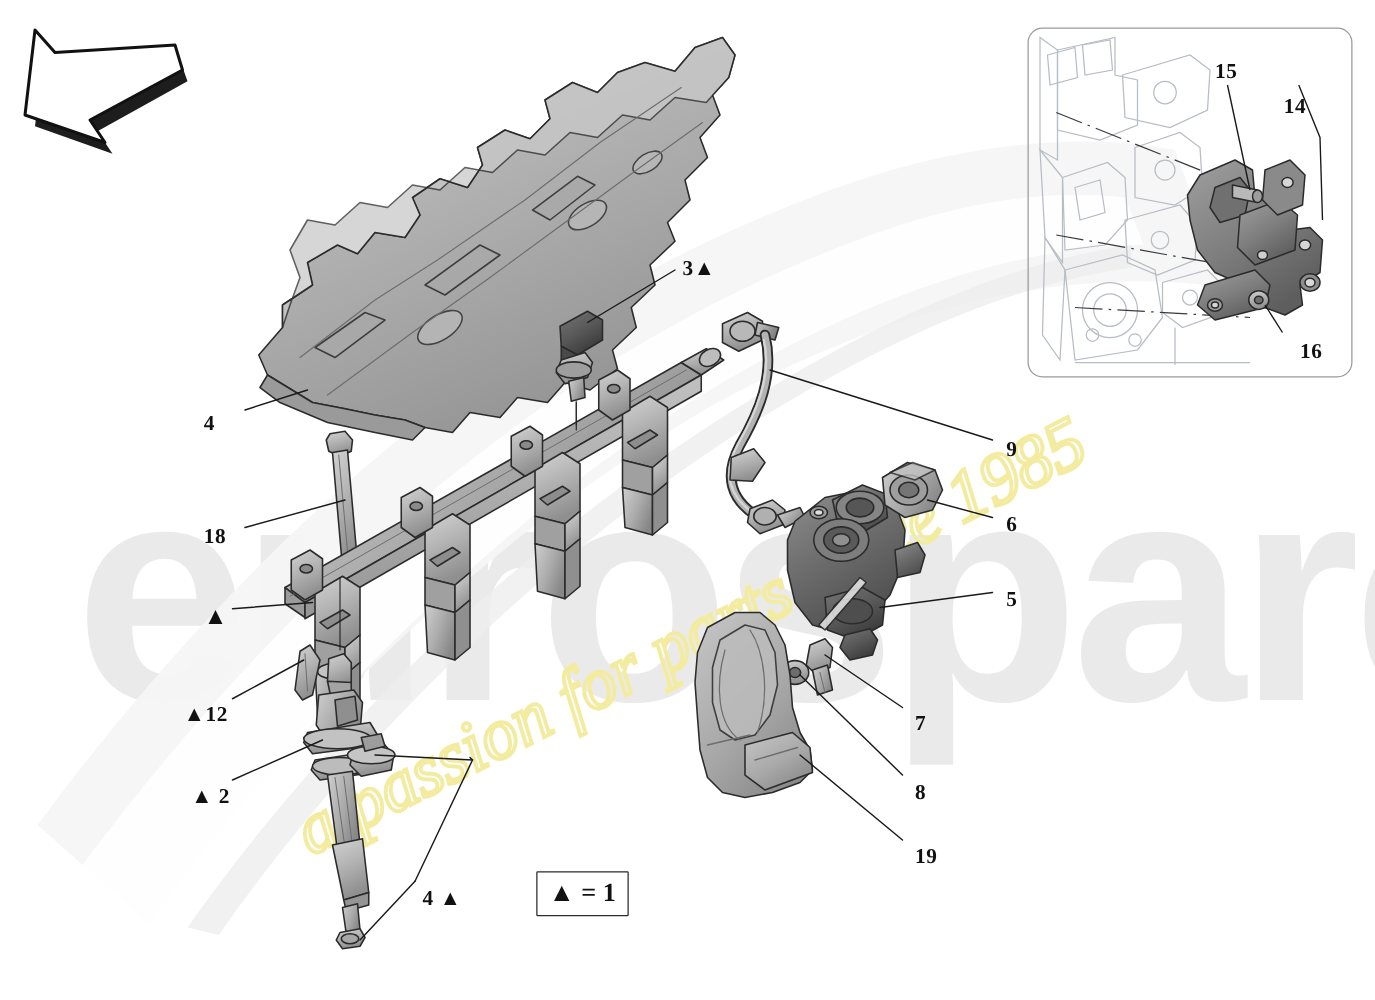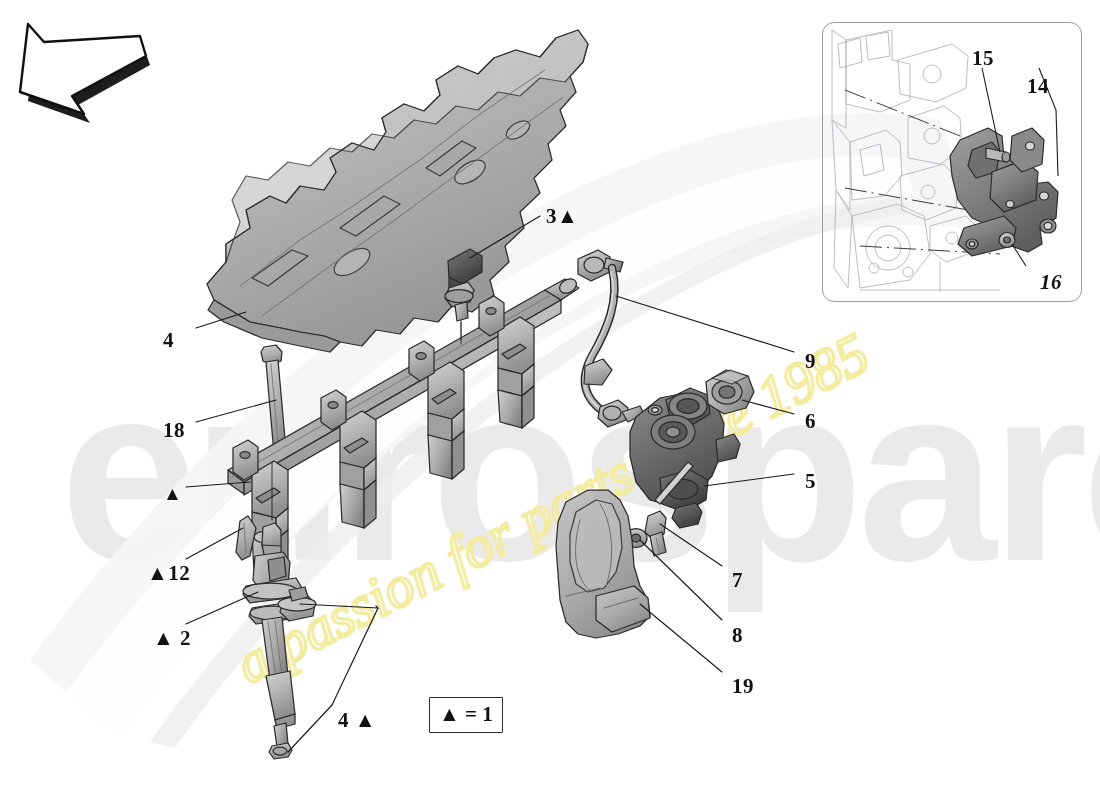--- a/index.html
+++ b/index.html
@@ -1,20 +1,20 @@
 <!DOCTYPE html>
 <html><head>
 <meta charset="utf-8">
 <style>
   html,body{margin:0;padding:0;background:#ffffff;}
   body{width:1100px;height:800px;overflow:hidden;
        font-family:"Liberation Serif", serif;}
   #stage{position:relative;width:1100px;height:800px;background:#fff;}
   svg.layer{position:absolute;left:0;top:0;width:1100px;height:800px;}
-  .lbl{position:absolute;font-family:"Liberation Serif",serif;font-size:21px;
+  .lbl{position:absolute;font-family:"Liberation Serif",serif;font-size:17px;
        font-weight:700;color:#111;letter-spacing:.5px;white-space:nowrap;line-height:1;}
   .lbl.tri{font-size:19px;}
   .legendbox{position:absolute;border:1.6px solid #2b2b2b;background:#fff;
        padding:4px 9px 5px 9px;font-family:"Liberation Serif",serif;font-size:21px;
        font-weight:700;color:#111;border-radius:1px;}
   .inset{position:absolute;border:1.4px solid #9a9a9a;border-radius:12px;background:transparent;}
 </style>
 </head>
 <body>
 
@@ -448,17 +448,17 @@
   <div class="lbl" style="left:805px;top:471px;">5</div>
   <div class="lbl" style="left:732px;top:570px;">7</div>
   <div class="lbl" style="left:732px;top:625px;">8</div>
   <div class="lbl" style="left:732px;top:676px;">19</div>
   <div class="lbl tri" style="left:163px;top:484px;">▲</div>
   <div class="lbl" style="left:147px;top:563px;font-family:Liberation Serif, serif;">▲12</div>
   <div class="lbl" style="left:153px;top:628px;">▲ 2</div>
   <div class="lbl" style="left:338px;top:710px;">4 ▲</div>
   <div class="lbl" style="left:972px;top:48px;">15</div>
   <div class="lbl" style="left:1027px;top:48px;margin-top:28px;">14</div>
-  <div class="lbl" style="left:1040px;top:272px;font-style:italic;">16</div>
+  <div class="lbl" style="left:1040px;top:272px;">16</div>
 
   <div class="legendbox" style="left:429px;top:697px;">▲ = 1</div>
 
 </div>
 
 </body></html>

